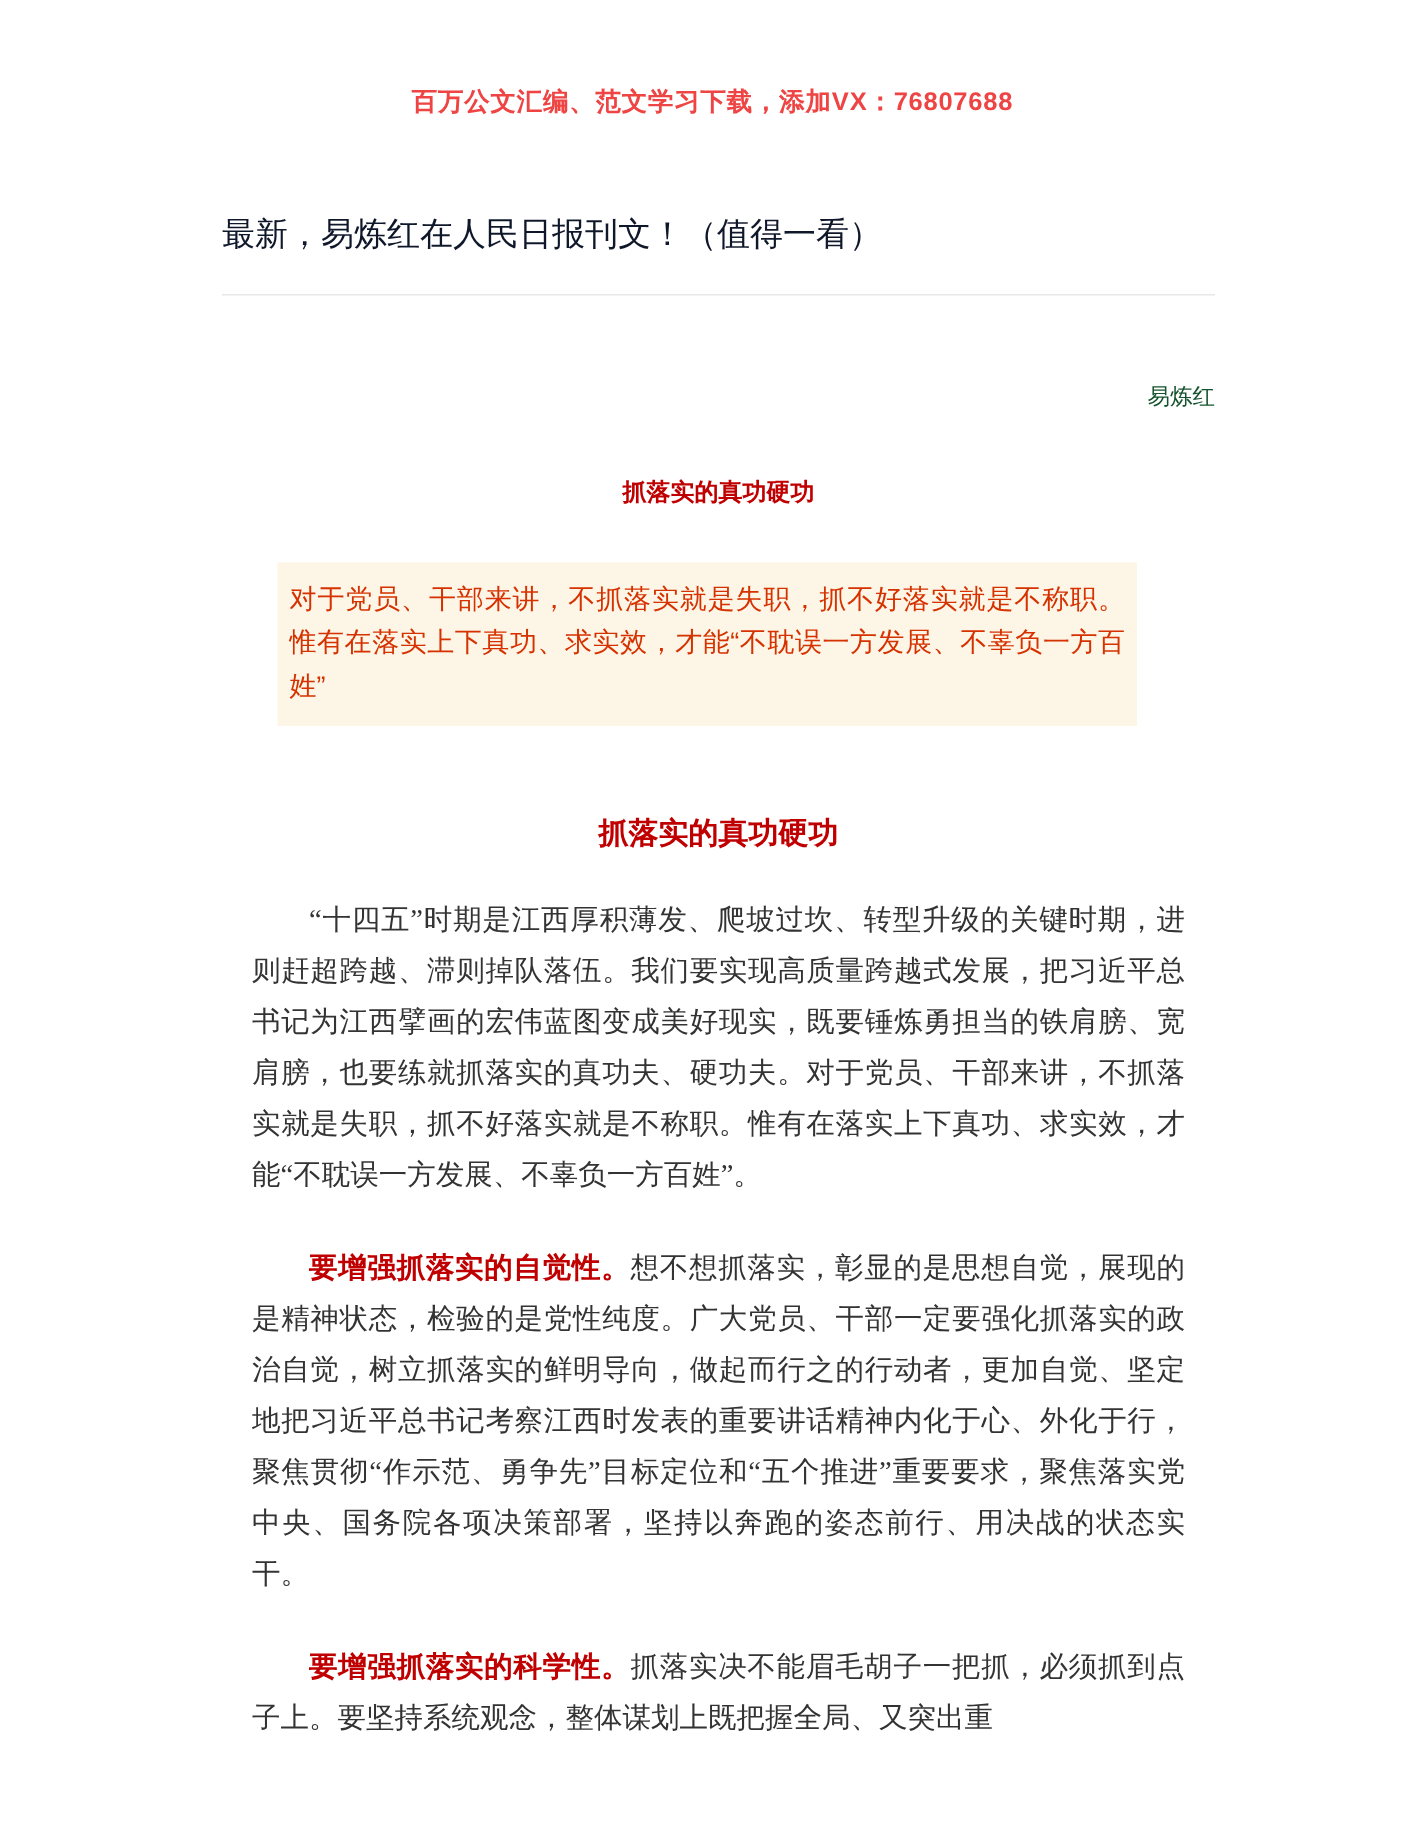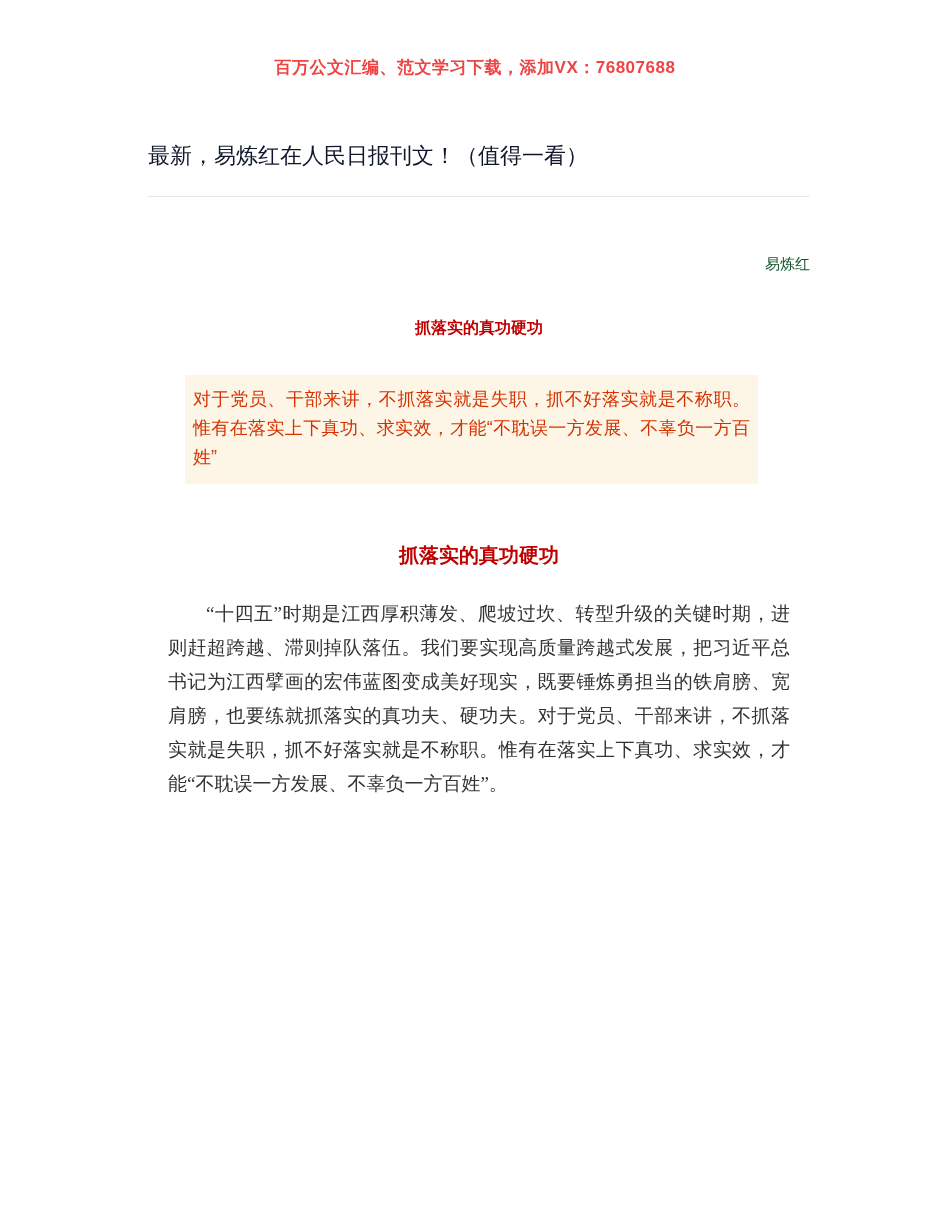--- a/index.html
+++ b/index.html
@@ -105,19 +105,21 @@
     <div class="author-name">易炼红</div>
 
     <div class="article-subtitle">抓落实的真功硬功</div>
 
     <div class="highlight-quote">对于党员、干部来讲，不抓落实就是失职，抓不好落实就是不称职。惟有在落实上下真功、求实效，才能“不耽误一方发展、不辜负一方百姓”</div>
 
     <div class="section-heading">抓落实的真功硬功</div>
 
     <p class="body-para"><span class="lead"></span><span>“十四五”时期是江西厚积薄发、爬坡过坎、转型升级的关键时期，进则赶超跨越、滞则掉队落伍。我们要实现高质量跨越式发展，把习近平总书记为江西擘画的宏伟蓝图变成美好现实，既要锤炼勇担当的铁肩膀、宽肩膀，也要练就抓落实的真功夫、硬功夫。对于党员、干部来讲，不抓落实就是失职，抓不好落实就是不称职。惟有在落实上下真功、求实效，才能“不耽误一方发展、不辜负一方百姓”。</span></p>
 
+    <p class="body-para"><span class="lead">要增强抓落实的自觉性。</span><span>想不想抓落实，彰显的是思想自觉，展现的是精神状态，检验的是党性纯度。广大党员、干部一定要强化抓落实的政治自觉，树立抓落实的鲜明导向，做起而行之的行动者，更加自觉、坚定地把习近平总书记考察江西时发表的重要讲话精神内化于心、外化于行，聚焦贯彻“作示范、勇争先”目标定位和“五个推进”重要要求，聚焦落实党中央、国务院各项决策部署，坚持以奔跑的姿态前行、用决战的状态实干。</span></p>
 
+    <p class="body-para"><span class="lead">要增强抓落实的科学性。</span><span>抓落实决不能眉毛胡子一把抓，必须抓到点子上。要坚持系统观念，整体谋划上既把握全局、又突出重</span></p>
 
     <div class="bottom-space"></div>
 
   </div>
 
 </div>
 
 </body></html>

